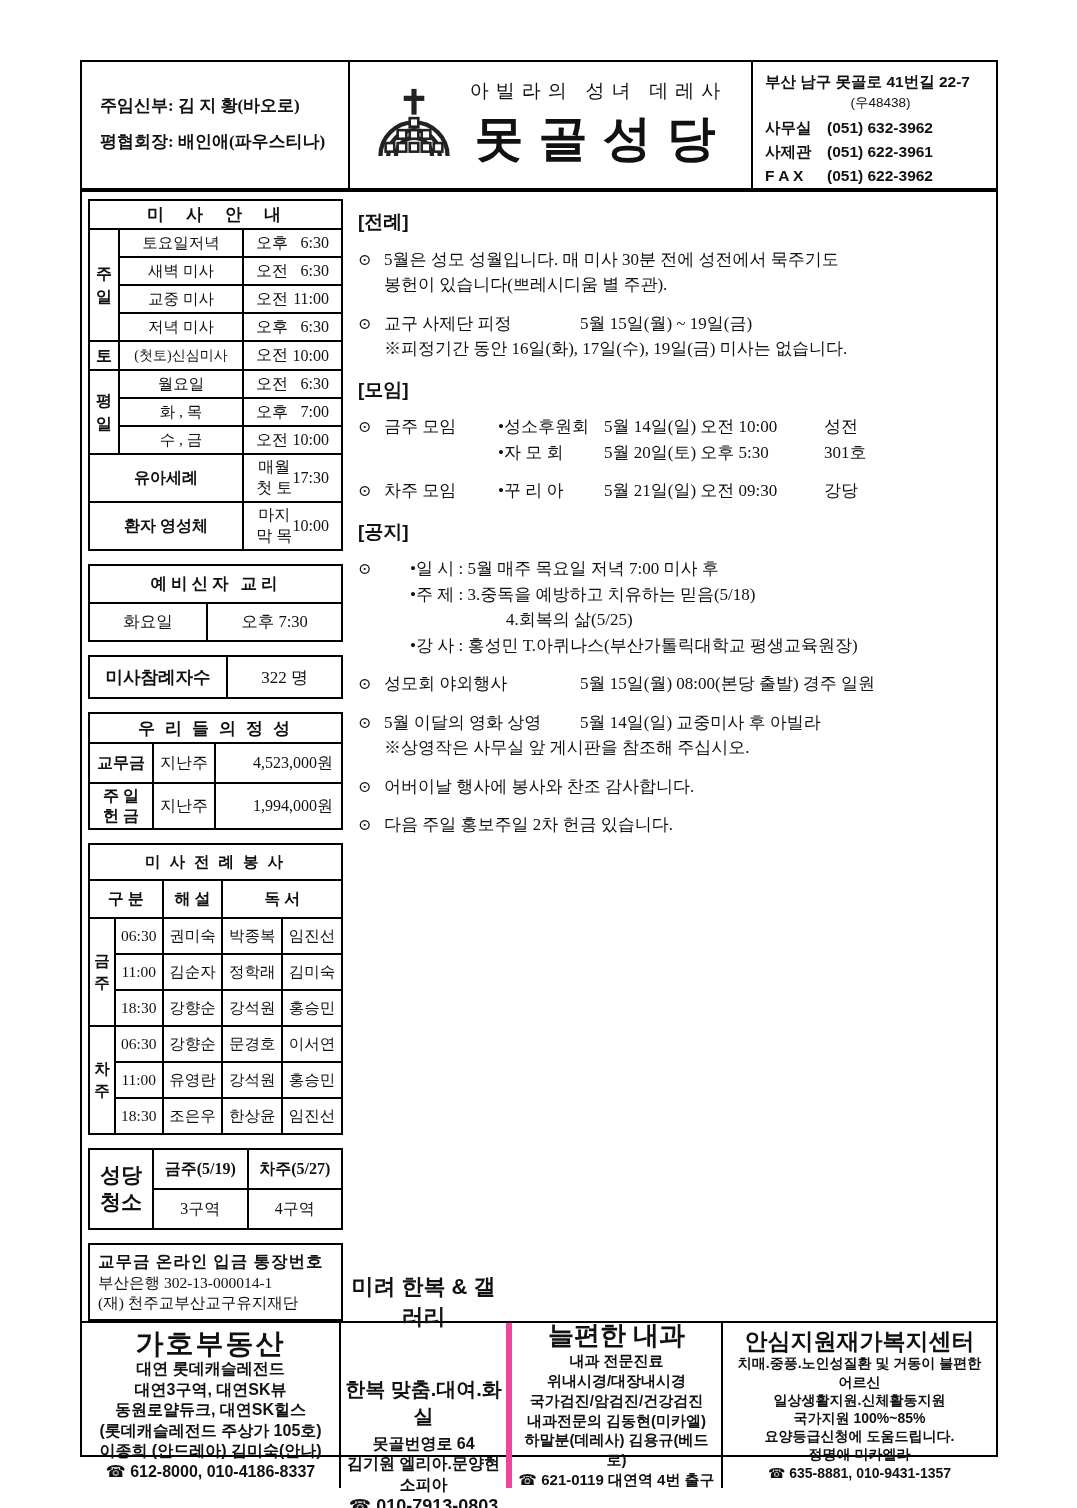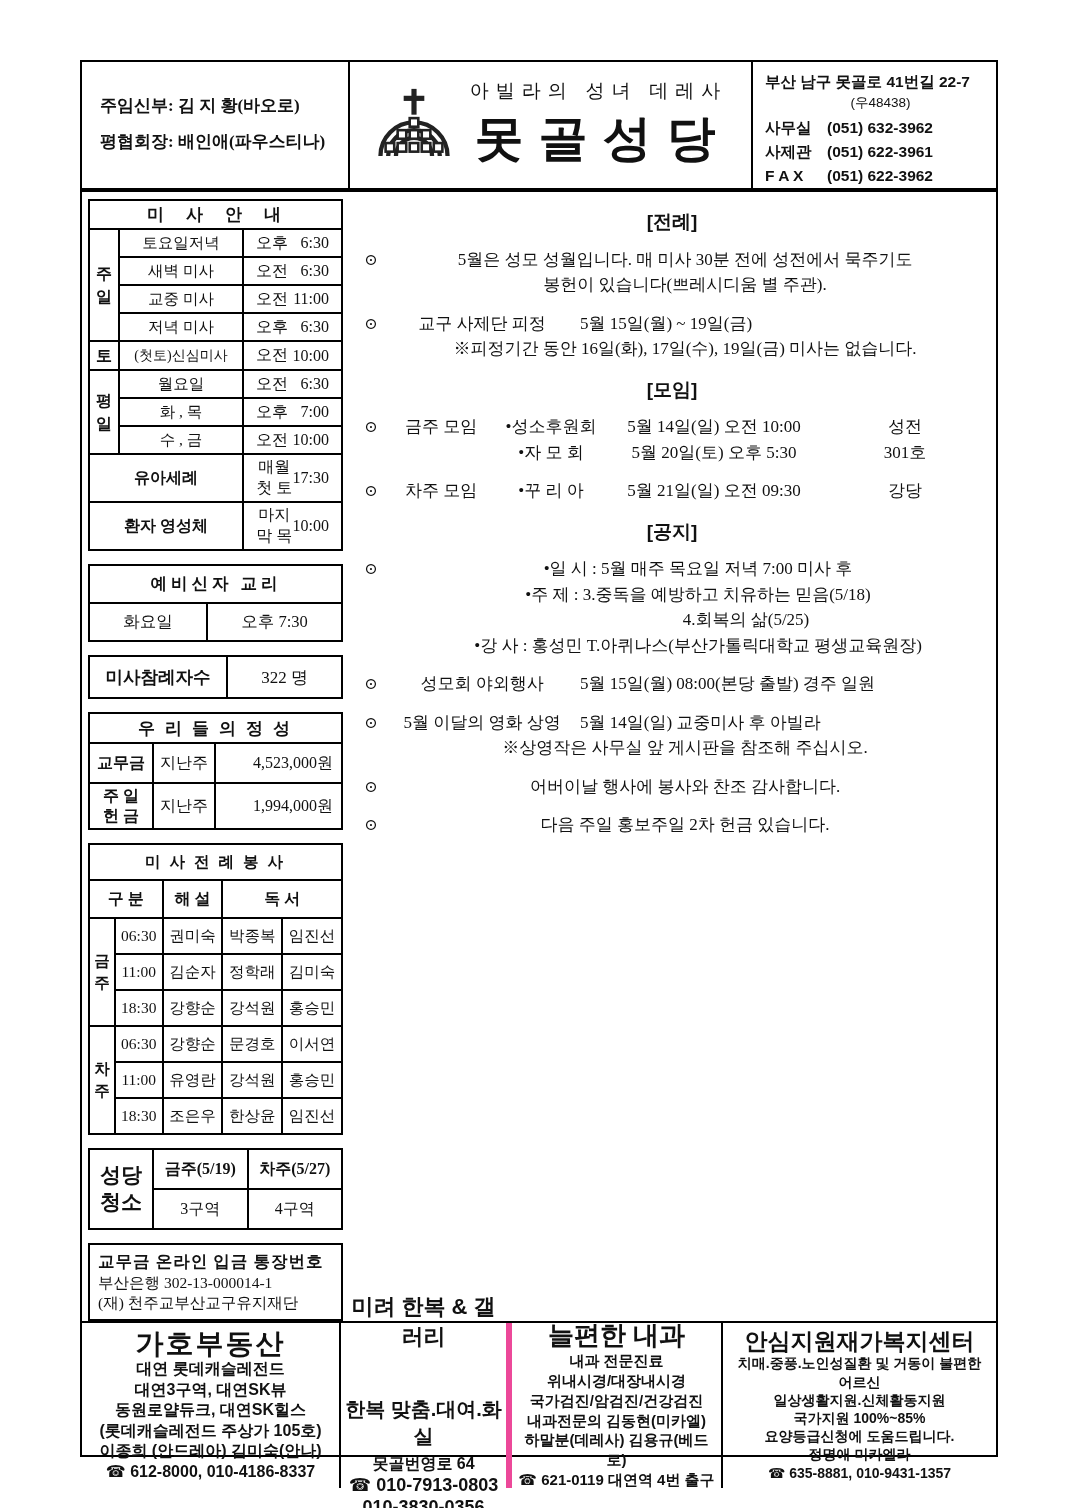--- a/index.html
+++ b/index.html
@@ -19,21 +19,21 @@
   .h-right{width:245px;border-left:2px solid #000;box-sizing:border-box;padding:10px 0 0 12px;
            font-family:"Liberation Sans","DejaVu Sans",sans-serif;}
   .addr1{font-size:15.5px;font-weight:700;}
   .addr2{font-size:13.5px;text-align:center;margin:1px 0 4px 0;}
   .phone-row{display:flex;font-size:15.5px;font-weight:700;line-height:1.55;}
   .phone-row .pl{width:62px;}
   .gap-line{height:8px;border-bottom:2px solid #000;}
   
   .main-row{flex:1;display:flex;box-sizing:border-box;}
   .left-col{width:266px;padding:7px 5px 0 6px;box-sizing:border-box;}
-  .right-col{flex:1;padding:16px 10px 16px 10px;box-sizing:border-box;font-size:17px;line-height:1.5;text-align:center;}
+  .right-col{flex:1;padding:16px 10px 16px 10px;box-sizing:border-box;font-size:17px;line-height:1.5;}
   table{width:100%;border-collapse:collapse;margin-bottom:13px;}
   td{border:2px solid #000;text-align:center;font-size:16px;padding:2px 3px;box-sizing:border-box;}
   .tt{font-weight:700;font-size:17px;height:30px;}
   .sp22{letter-spacing:22px;padding-left:22px;}
   .sp10{letter-spacing:10px;padding-left:10px;}
   .sp9{letter-spacing:9px;padding-left:9px;}
   .sp4{letter-spacing:4px;padding-left:4px;}
   .grp{width:30px;font-weight:700;word-break:break-all;line-height:1.45;padding:2px 4px;}
   .t-mass td{height:28px;}
   .t-mass .nm{width:124px;font-size:15.5px;}
@@ -467,20 +467,21 @@
       <div class="ad-line">대연3구역, 대연SK뷰</div>
       <div class="ad-line">동원로얄듀크, 대연SK힐스</div>
       <div class="ad-line">(롯데캐슬레전드 주상가 105호)</div>
       <div class="ad-line">이종희 (안드레아) 김미숙(안나)</div>
       <div class="ad-line">☎ 612-8000, 010-4186-8337</div>
     </div>
     <div class="ad ad2">
       <div class="ad-title">미려 한복 &amp; 갤러리</div>
       <div class="ad-line0">한복 맞춤.대여.화실</div>
       <div class="ad-line">못골번영로 64</div>
+      <div class="ad-line">김기원 엘리아.문양현 소피아</div>
       <div class="ad-phone">☎ 010-7913-0803</div>
       <div class="ad-phone">010-3830-0356</div>
     </div>
     <div class="ad ad3">
       <div class="ad-title">늘편한 내과</div>
       <div class="ad-line">내과 전문진료</div>
       <div class="ad-line">위내시경/대장내시경</div>
       <div class="ad-line">국가검진/암검진/건강검진</div>
       <div class="ad-line">내과전문의 김동현(미카엘)</div>
       <div class="ad-line">하말분(데레사) 김용규(베드로)</div>

